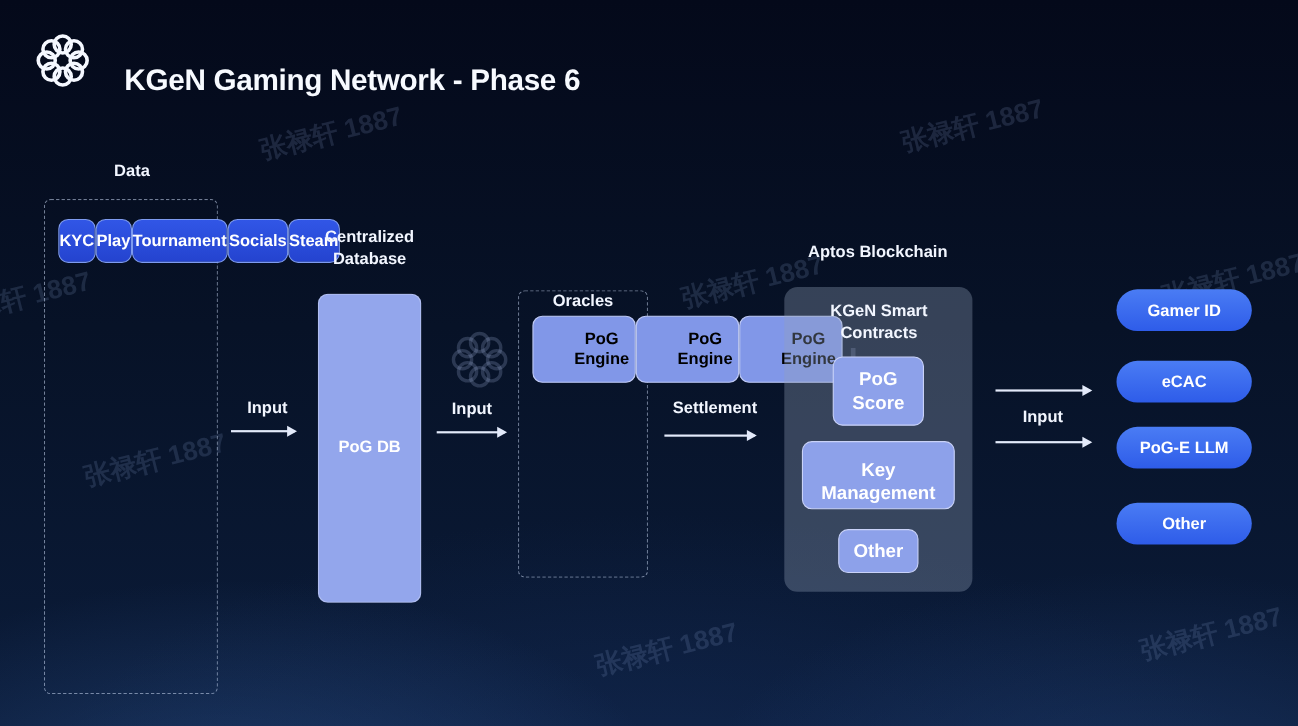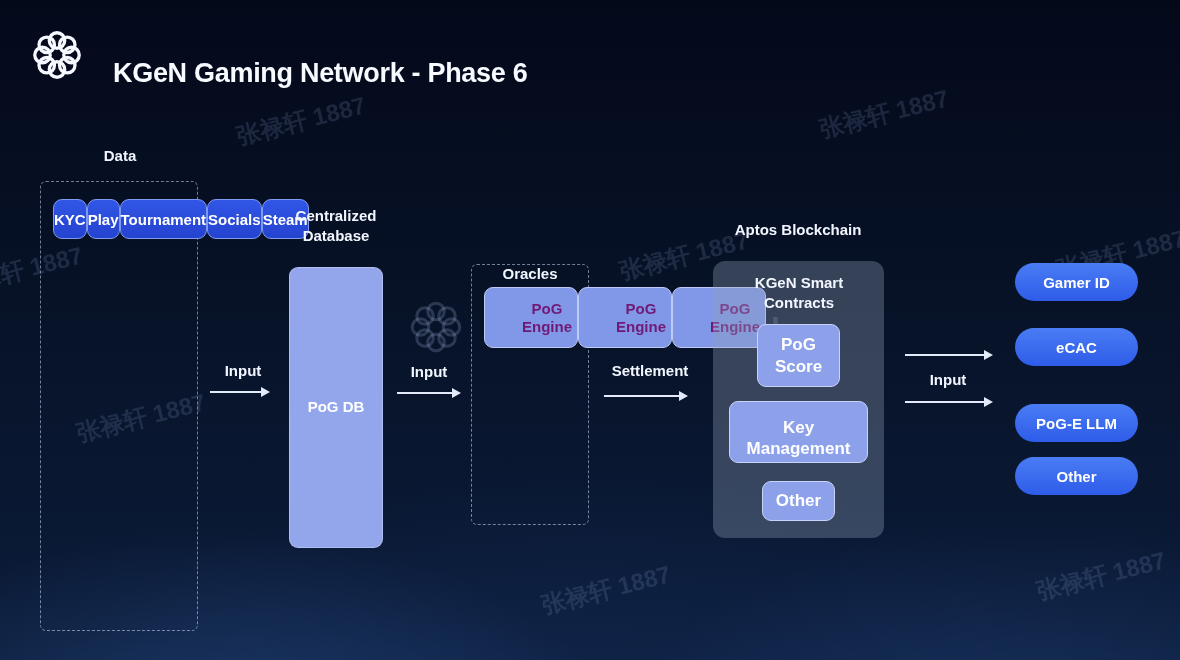--- a/index.html
+++ b/index.html
@@ -45,21 +45,21 @@
   .peri{
     position:absolute;box-sizing:border-box;border-radius:9px;
     background:#93a6ec;border:1px solid rgba(255,255,255,0.28);
     display:flex;align-items:center;justify-content:center;
     font-size:15px;font-weight:700;color:#ffffff;text-align:center;line-height:1.25;
   }
   .engine{
     background:#8197e8;border:1.6px solid #bfcaf6;
     width:94px;height:61px;border-radius:9px;box-sizing:border-box;
     display:flex;align-items:center;justify-content:center;
-    font-size:15px;font-weight:700;color:#701a75;text-align:center;line-height:1.2;padding-left:32px;
+    font-size:15px;font-weight:700;color:#000000;text-align:center;line-height:1.2;padding-left:32px;
   }
   .engine span{display:block;width:62px;}
   
   #aptos-panel{
     position:absolute;left:713px;top:261px;width:171px;height:277px;
     background:rgba(148,160,186,0.34);border-radius:12px;
   }
   .aptos-node{
     position:absolute;box-sizing:border-box;border-radius:9px;
     background:#8da1ea;border:1.6px solid #c9d2f8;
@@ -182,16 +182,16 @@
       <span style="width:110px;margin-top:12px;">Key Management</span>
     </div>
   <div class="aptos-node" style="left:762px;top:481px;width:73px;height:40px;">Other</div>
 
   <div class="arrow" style="left:905px;top:354px;width:86px;"></div>
   <div class="label" style="left:923px;top:370px;width:50px;">Input</div>
   <div class="arrow" style="left:905px;top:401px;width:86px;"></div>
 
   <div class="pill" style="top:263px;">Gamer ID</div>
   <div class="pill" style="top:328px;">eCAC</div>
-  <div class="pill" style="top:404px;">PoG-E LLM</div>
+  <div class="pill" style="top:388px;">PoG-E LLM</div>
   <div class="pill" style="top:457px;">Other</div>
 
 </div>
 
 </body></html>

